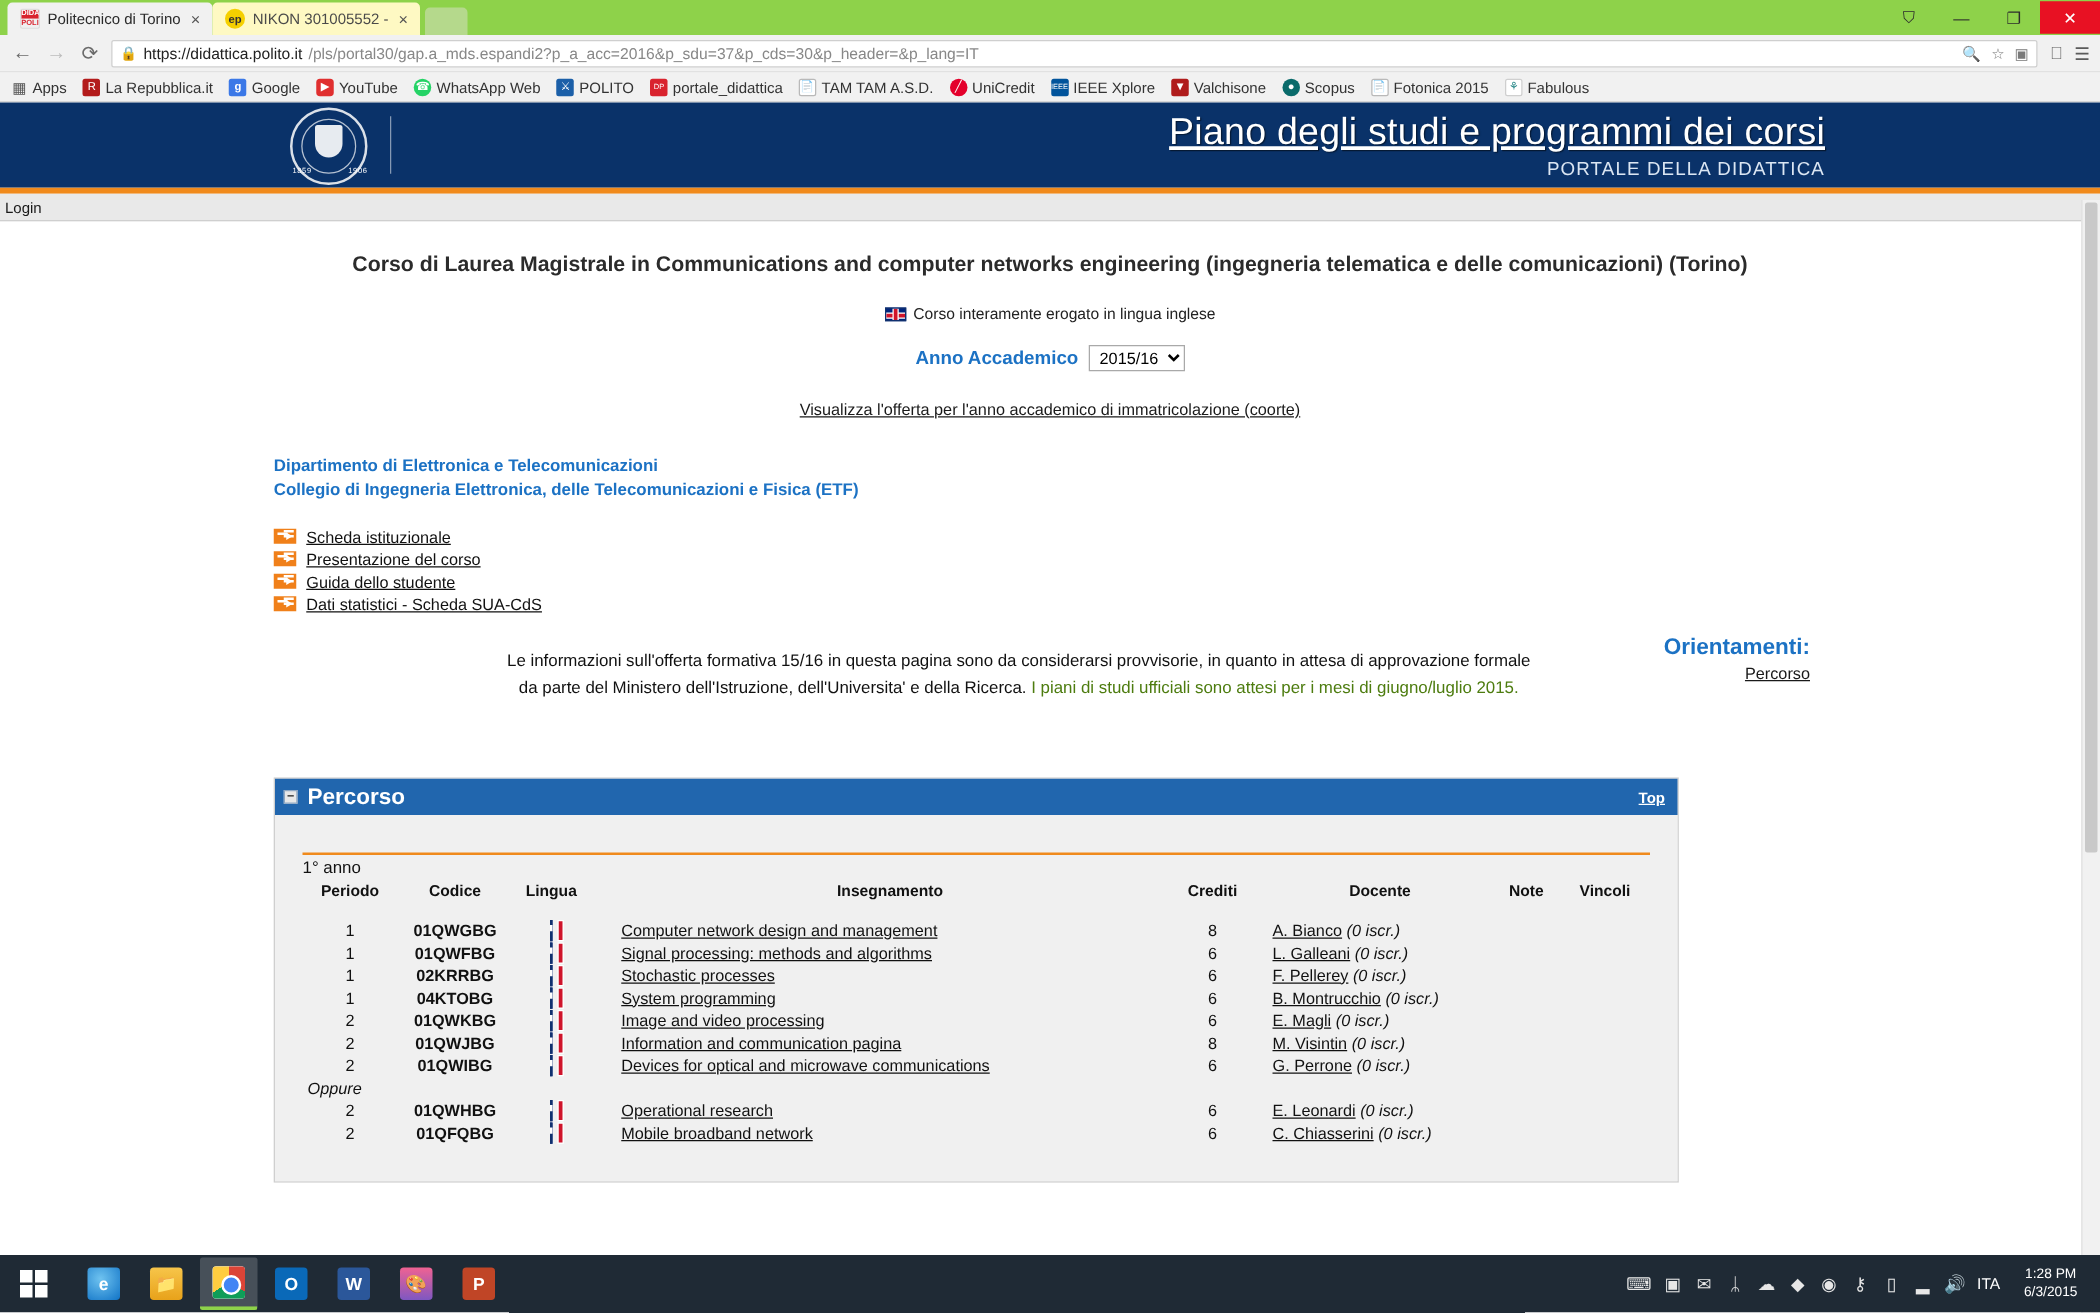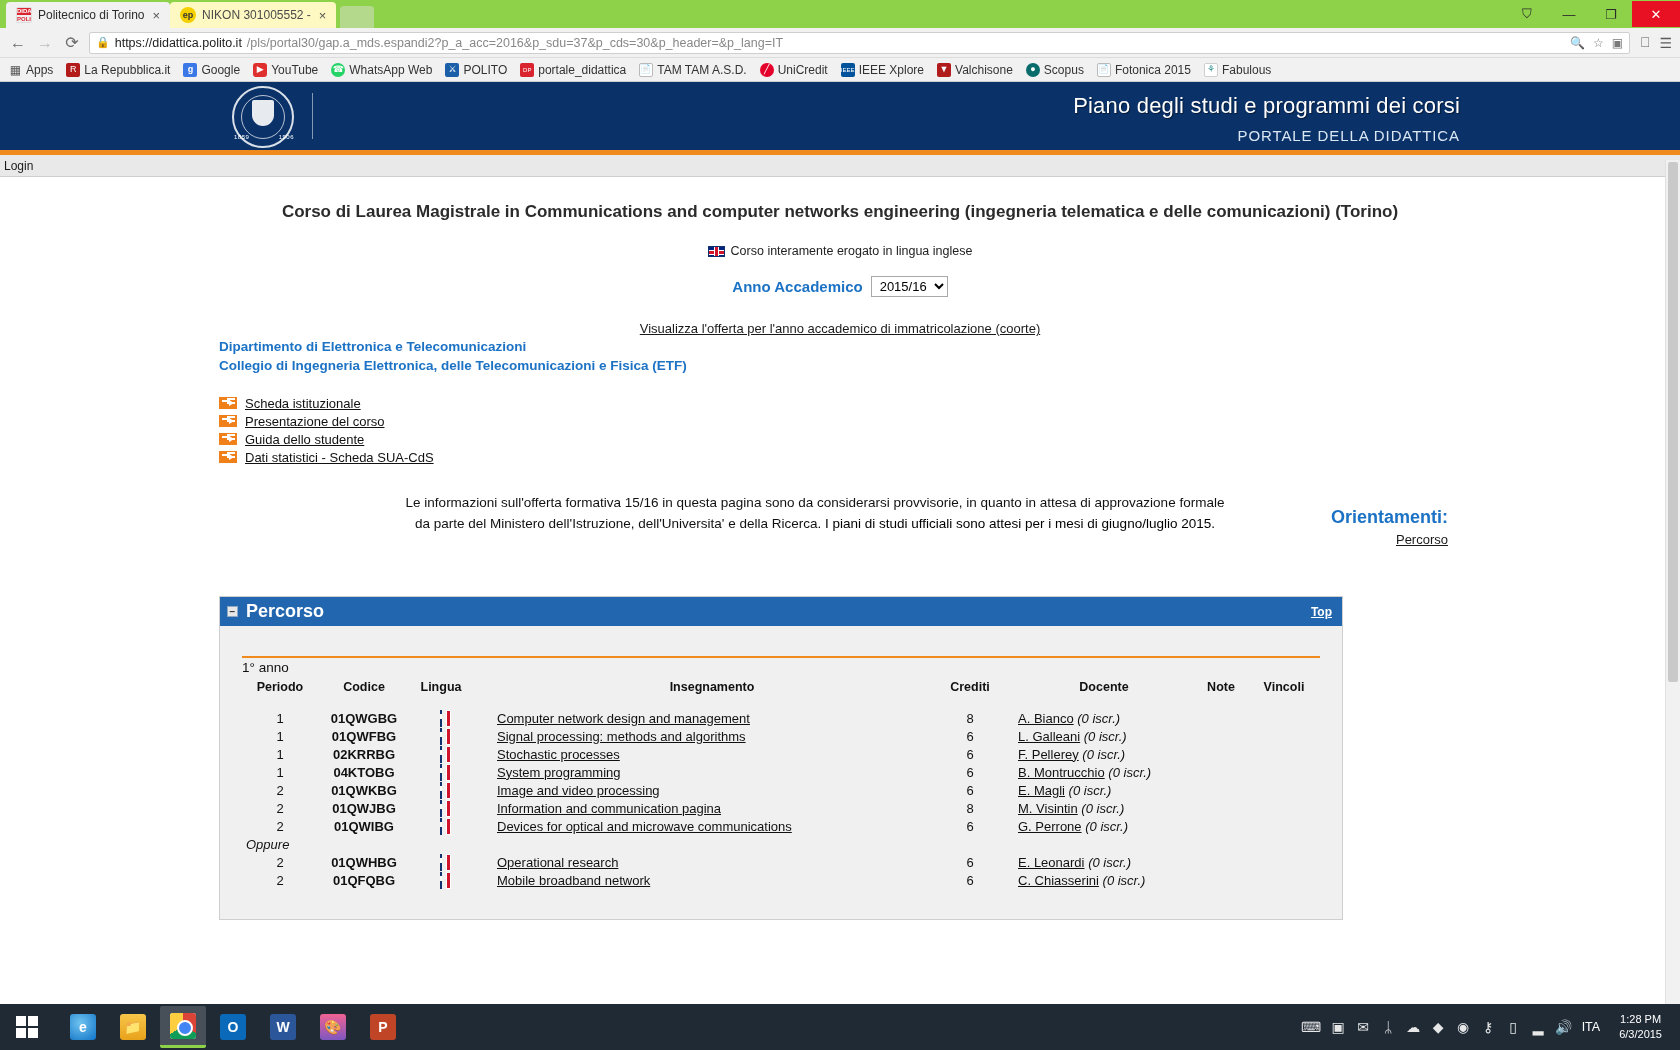--- a/index.html
+++ b/index.html
@@ -165,24 +165,25 @@
   }
   .crest .yr {
     position: absolute; bottom: 8px; font-size: 6px; color: #fff; letter-spacing: 0.5px;
   }
   .crest .yr.l { left: 6px; } .crest .yr.r { right: 6px; }
   .crest-div {
     width: 1px; height: 46px; background: rgba(255,255,255,0.5); margin-left: 12px;
   }
   .banner-txt { margin-left: auto; text-align: right; padding-right: 27px; position: relative; z-index: 2; }
   .banner-title {
-    color: #ffffff; font-size: 22px; line-height: 34px;
+    color: #ffffff; font-size: 30px; line-height: 34px;
     font-family: "Liberation Sans", sans-serif; font-weight: normal;
     letter-spacing: 0.2px;
     text-shadow: 1px 1px 1px rgba(0,0,0,0.5);
+    text-decoration: underline;
   }
   .banner-sub {
     color: #dbe6f3; font-size: 15px; letter-spacing: 0.9px; margin-top: 4px;
   }
   .orangebar { height: 5px; background: #f08a1c; }
   .loginbar {
     height: 22px; background: #e9e9e9;
     border-bottom: 1px solid #cfcfcf;
     display: flex; align-items: center;
     font-size: 12px; color: #1a1a1a;
@@ -217,21 +218,21 @@
   }
   .aa-label { color: #1c72c4; font-weight: bold; font-size: 15px; }
   .aa-select {
     font-family: "Liberation Sans", sans-serif;
     font-size: 13px; padding: 1px 4px;
     border: 1px solid #a9a9a9; background: #fff; color: #000;
     height: 21px;
   }
   .coorte-row { text-align: center; margin-top: 22px; }
   a.plain { color: #1a1a1a; text-decoration: underline; font-size: 13px; }
-  .dep-block { padding-left: 219px; }
+  .dep-block { margin-top: 26px; padding-left: 219px; }
   .dep-line { color: #1c72c4; font-weight: bold; font-size: 13.5px; line-height: 19px; }
 
   .linklist { margin-top: 19px; padding-left: 219px; }
   .linkrow { display: flex; align-items: center; gap: 8px; height: 18px; margin-bottom: 0; }
   .arrow {
     width: 18px; height: 12px; flex: 0 0 18px; background: #f0801a;
     position: relative;
   }
   .arrow::after {
     content: "";
@@ -256,21 +257,21 @@
 
   .notice {
     margin-top: 26px;
     text-align: center;
     font-size: 13.5px;
     color: #111;
     line-height: 21px;
     max-width: 1000px;
     margin-left: 315px;
   }
-  .notice .blue { color: #000000; }
+  .notice .blue { color: #4d7c0f; }
 
   
   .panel {
     margin: 62px 0 0 219px;
     width: 1124px;
     border: 1px solid #cfcfcf;
     background: #f0f0f0;
   }
   .panel-head {
     background: #2166ae;

